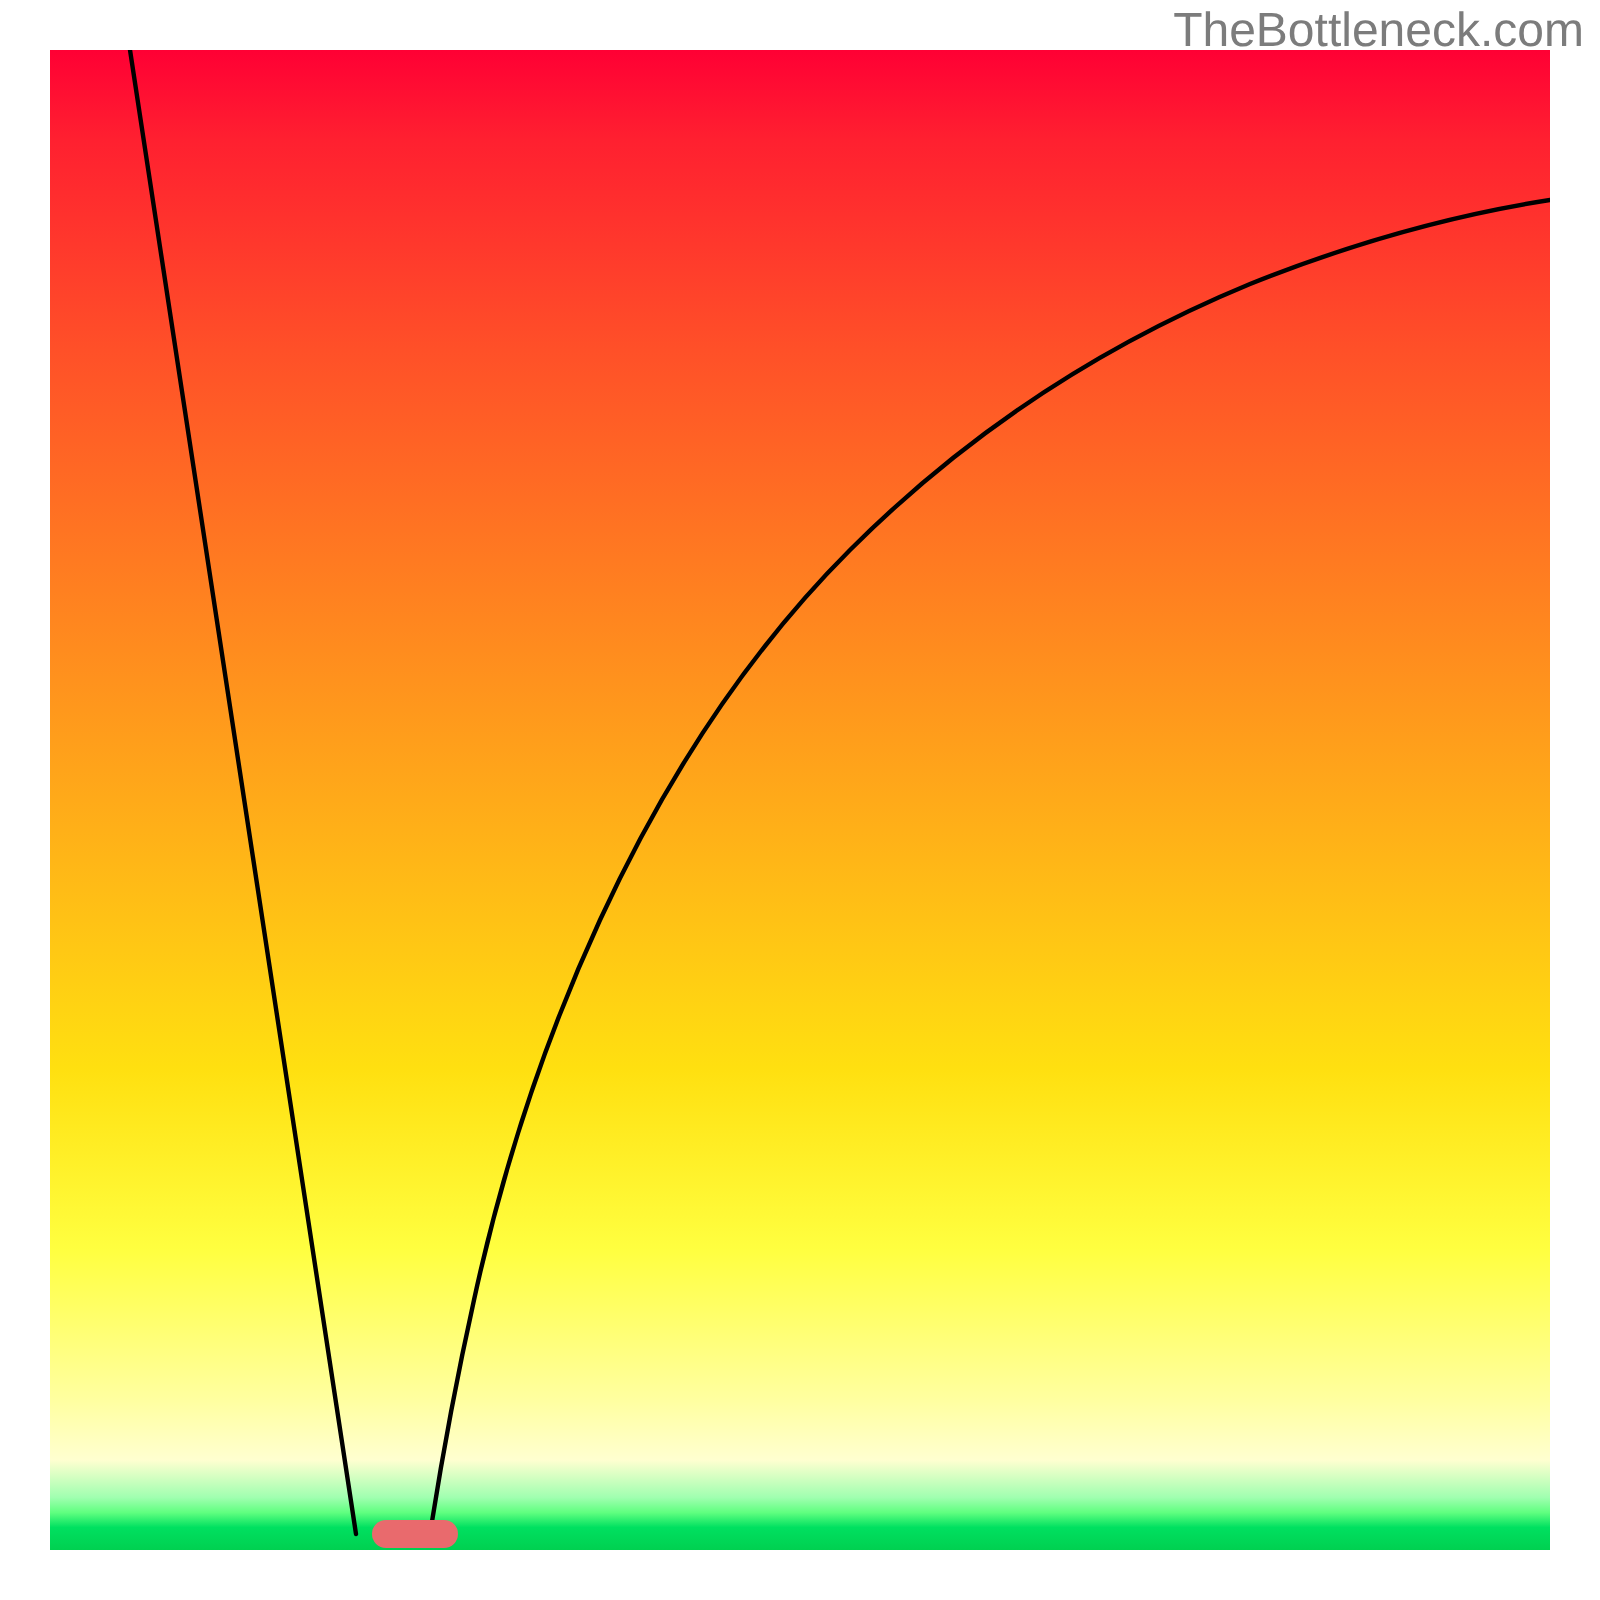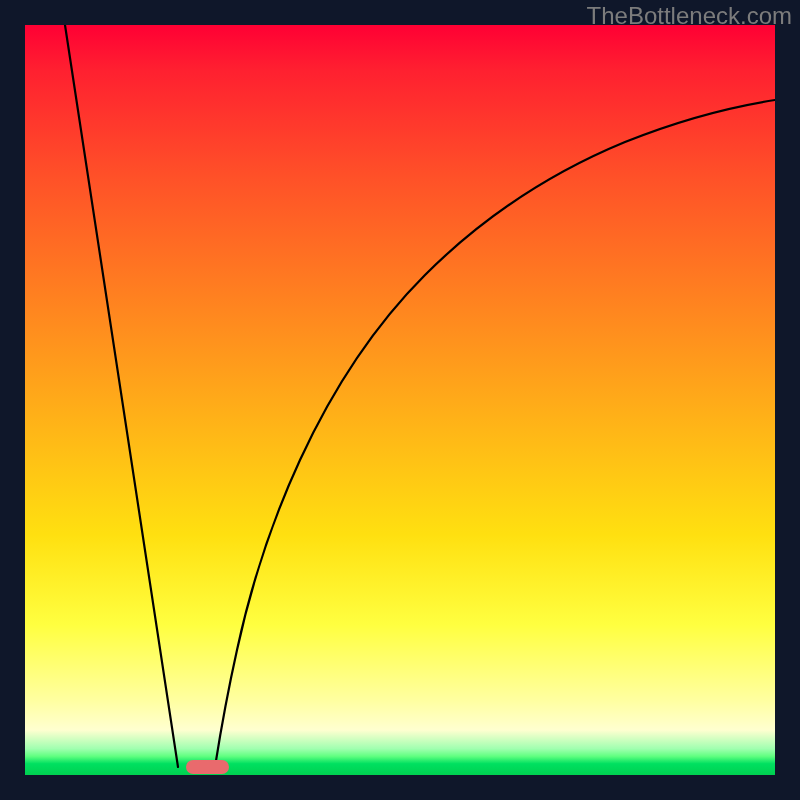--- a/index.html
+++ b/index.html
@@ -10,21 +10,21 @@
     overflow: hidden;
     background: #000;
     font-family: Arial, Helvetica, sans-serif;
   }
   .frame {
     position: absolute;
     left: 0;
     top: 0;
     width: 800px;
     height: 800px;
-    background: #0f172a;
+    background: #ffffff;
   }
   .plot {
     position: absolute;
     left: 25px;
     top: 25px;
     width: 750px;
     height: 750px;
     background: linear-gradient(to bottom,
       #ff0034 0%,
       #ff2030 6%,

